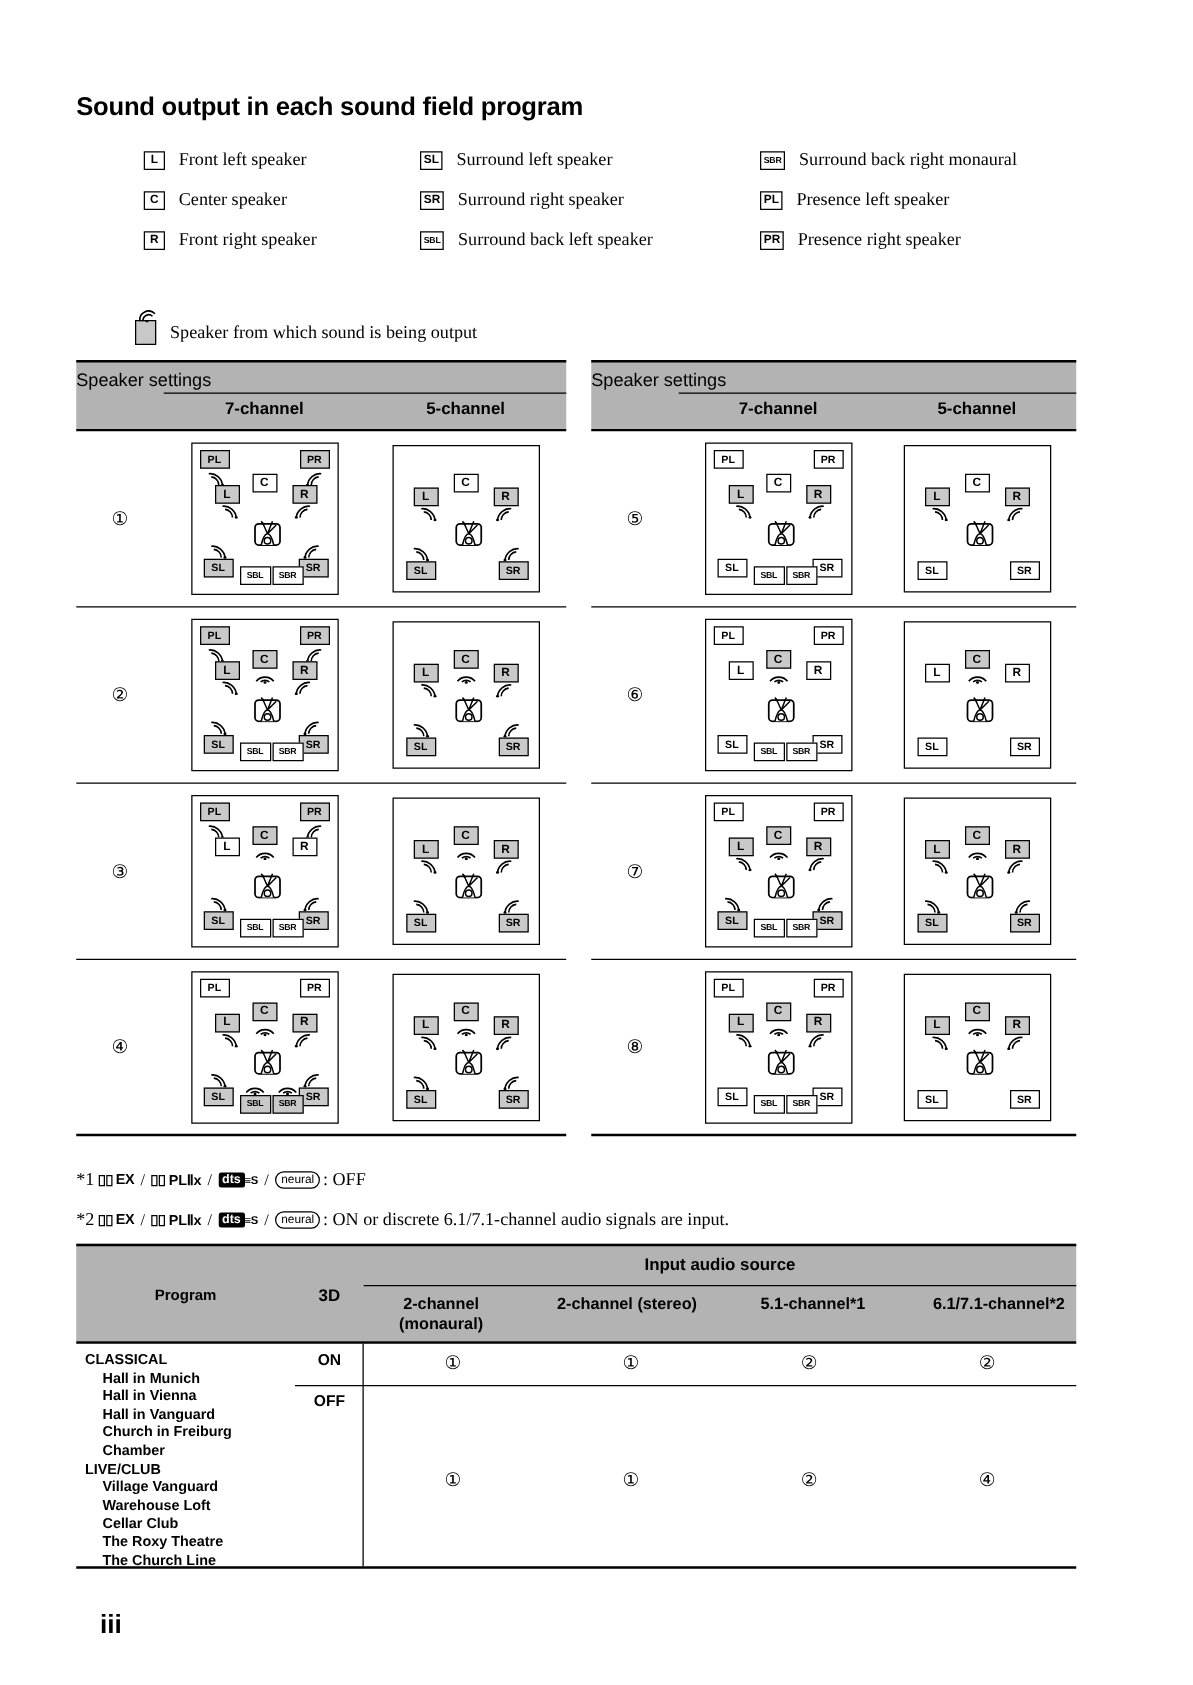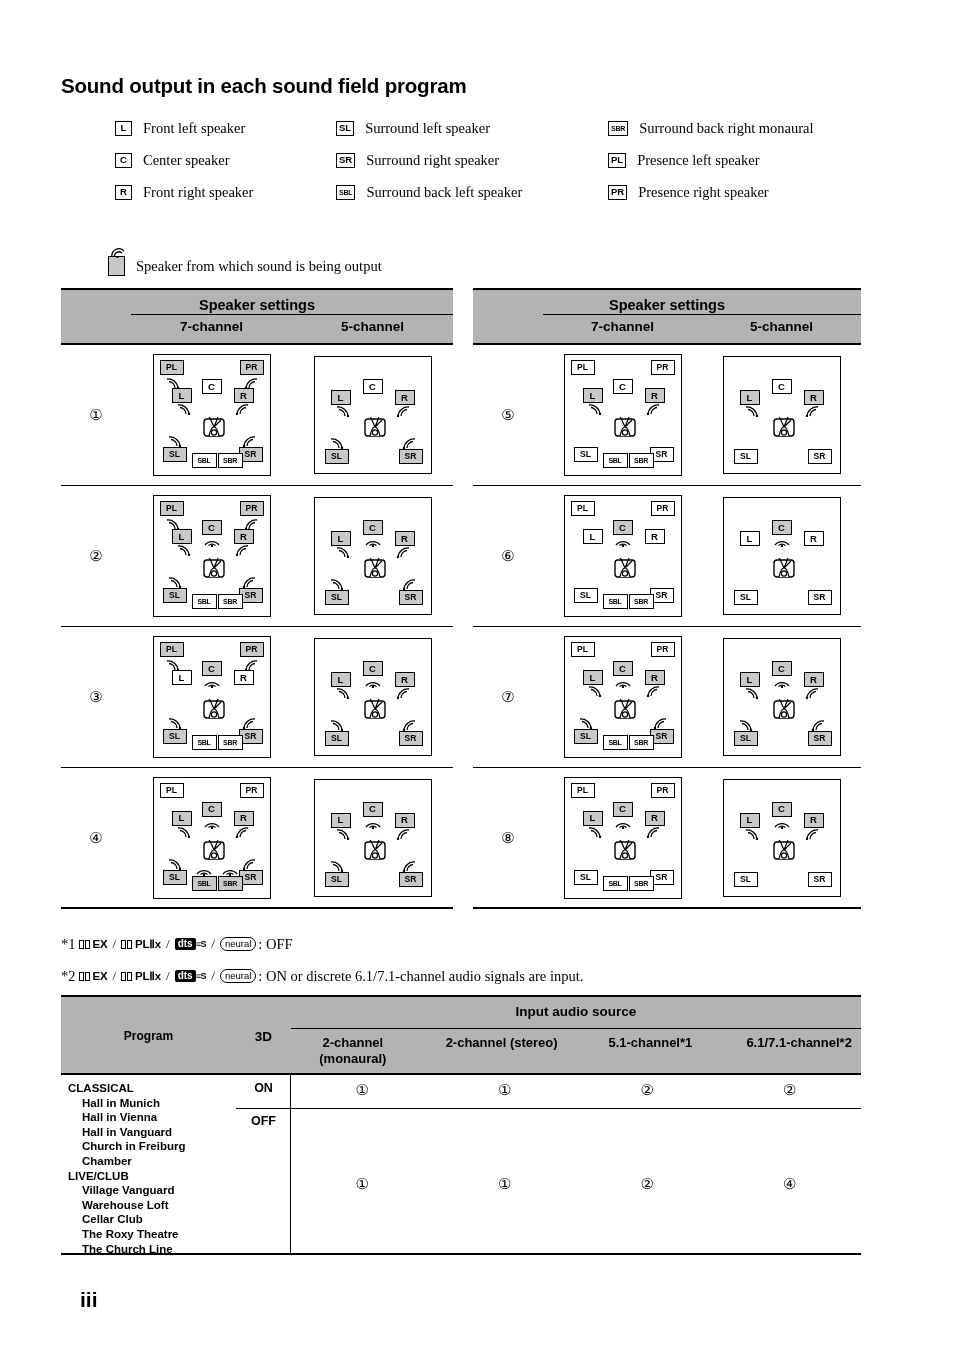--- a/index.html
+++ b/index.html
@@ -56,23 +56,23 @@
   .dtable.left  { left:61px;  top:288px; width:392px; }
   .dtable.right { left:473px; top:288px; width:388px; }
 
   .dhead {
     background:#b3b3b3;
     border-top:2.5px solid #000;
     height:55px; position:relative;
   }
   .dhead .hs {
     position:absolute; left:0; right:0; top:7px;
-    text-align:center;
+    text-align:left;
     font-family:"Liberation Sans", sans-serif;
-    font-weight:bold; font-size:14.5px;
+    font-weight:normal; font-size:14.5px;
   }
   .dhead .sub {
     position:absolute; left:70px; right:0; bottom:4px; height:25px;
     display:flex; border-top:1.6px solid #000;
   }
   .dhead .sub > div {
     flex:1; text-align:center; padding-top:4px;
     font-family:"Liberation Sans", sans-serif;
     font-weight:bold; font-size:13.5px;
   }

